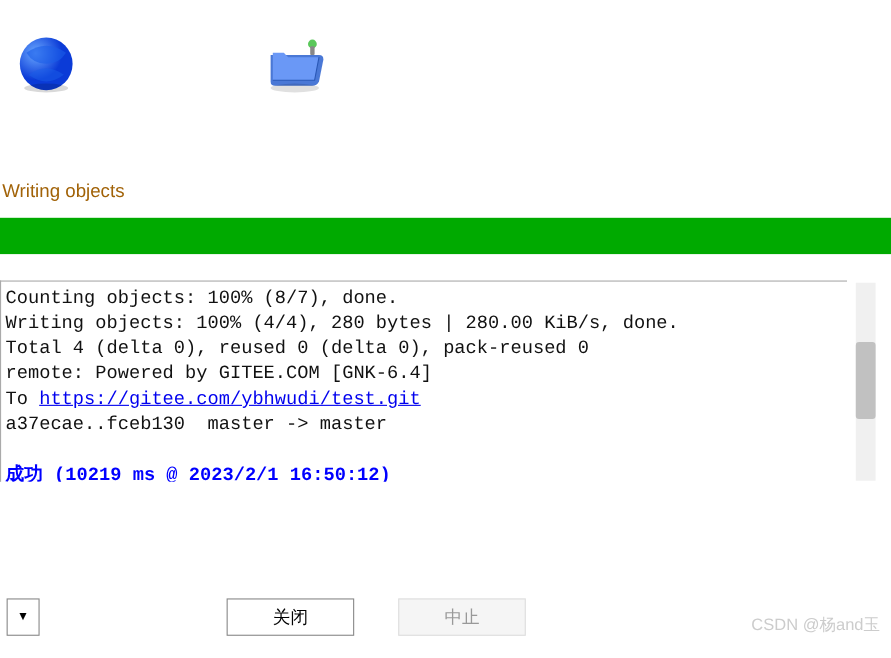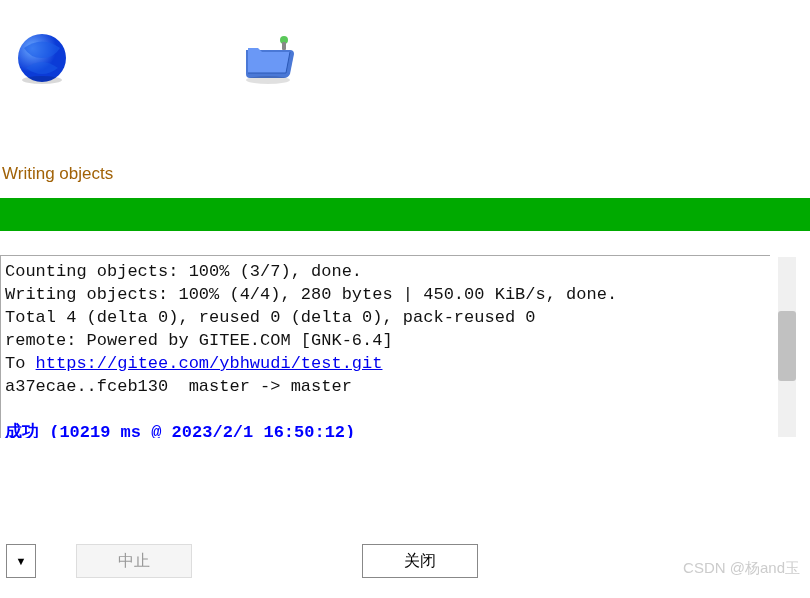--- a/index.html
+++ b/index.html
@@ -156,36 +156,36 @@
       <ellipse cx="28" cy="50" rx="22" ry="4" fill="#000" opacity="0.12"></ellipse>
     </svg>
   </div>
 </div>
 
 <div class="status-label">Writing objects</div>
 
 <div class="progress-bar"></div>
 
 <div class="output-wrap">
-  <div class="output-box"><span>Counting objects: 100% (3/7), done.</span>
-<span>Writing objects: 100% (4/4), 280 bytes | 450.00 KiB/s, done.</span>
+  <div class="output-box"><span>Counting objects: 100% (8/7), done.</span>
+<span>Writing objects: 100% (4/4), 280 bytes | 280.00 KiB/s, done.</span>
 <span>Total 4 (delta 0), reused 0 (delta 0), pack-reused 0</span>
 <span>remote: Powered by GITEE.COM [GNK-6.4]</span>
 <span>To </span><span class="output-link">https://gitee.com/ybhwudi/test.git</span>
 <span>a37ecae..fceb130  master -&gt; master</span>
 <span></span>
 <span class="output-success">成功 (10219 ms @ 2023/2/1 16:50:12)</span></div>
   <div class="scrollbar-track">
     <div class="scrollbar-thumb"></div>
   </div>
 </div>
 
 <div class="button-row">
   <div class="split-btn">
     <div class="split-drop">
       <span style="font-size:11px;">▼</span>
     </div>
   </div>
+  <div class="btn btn-close">关闭</div>
   <div class="btn btn-abort">中止</div>
-  <div class="btn btn-close">关闭</div>
 </div>
 
 <div class="watermark">CSDN @杨and玉</div>
 
 </body></html>

